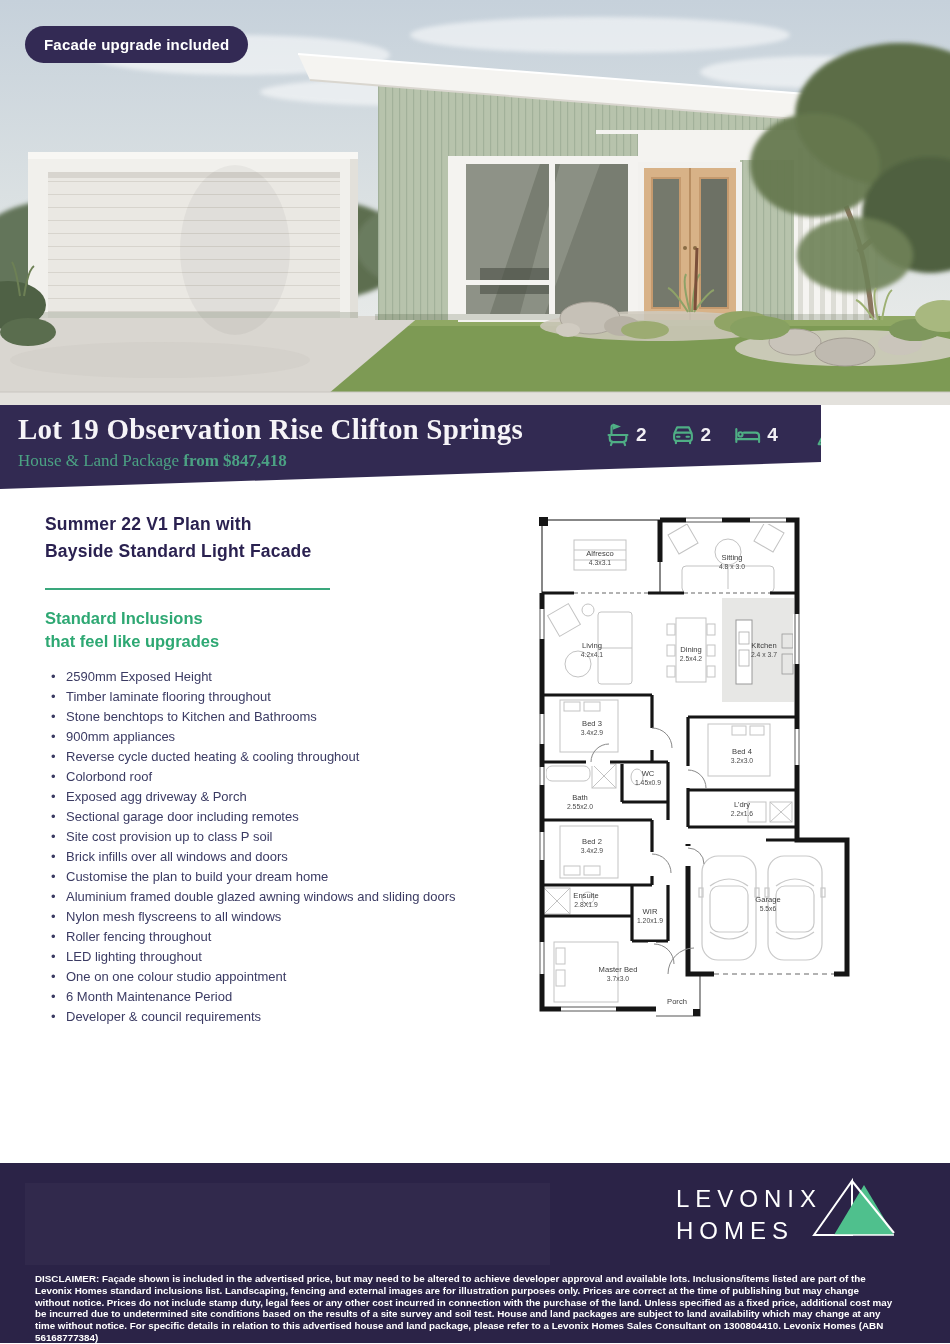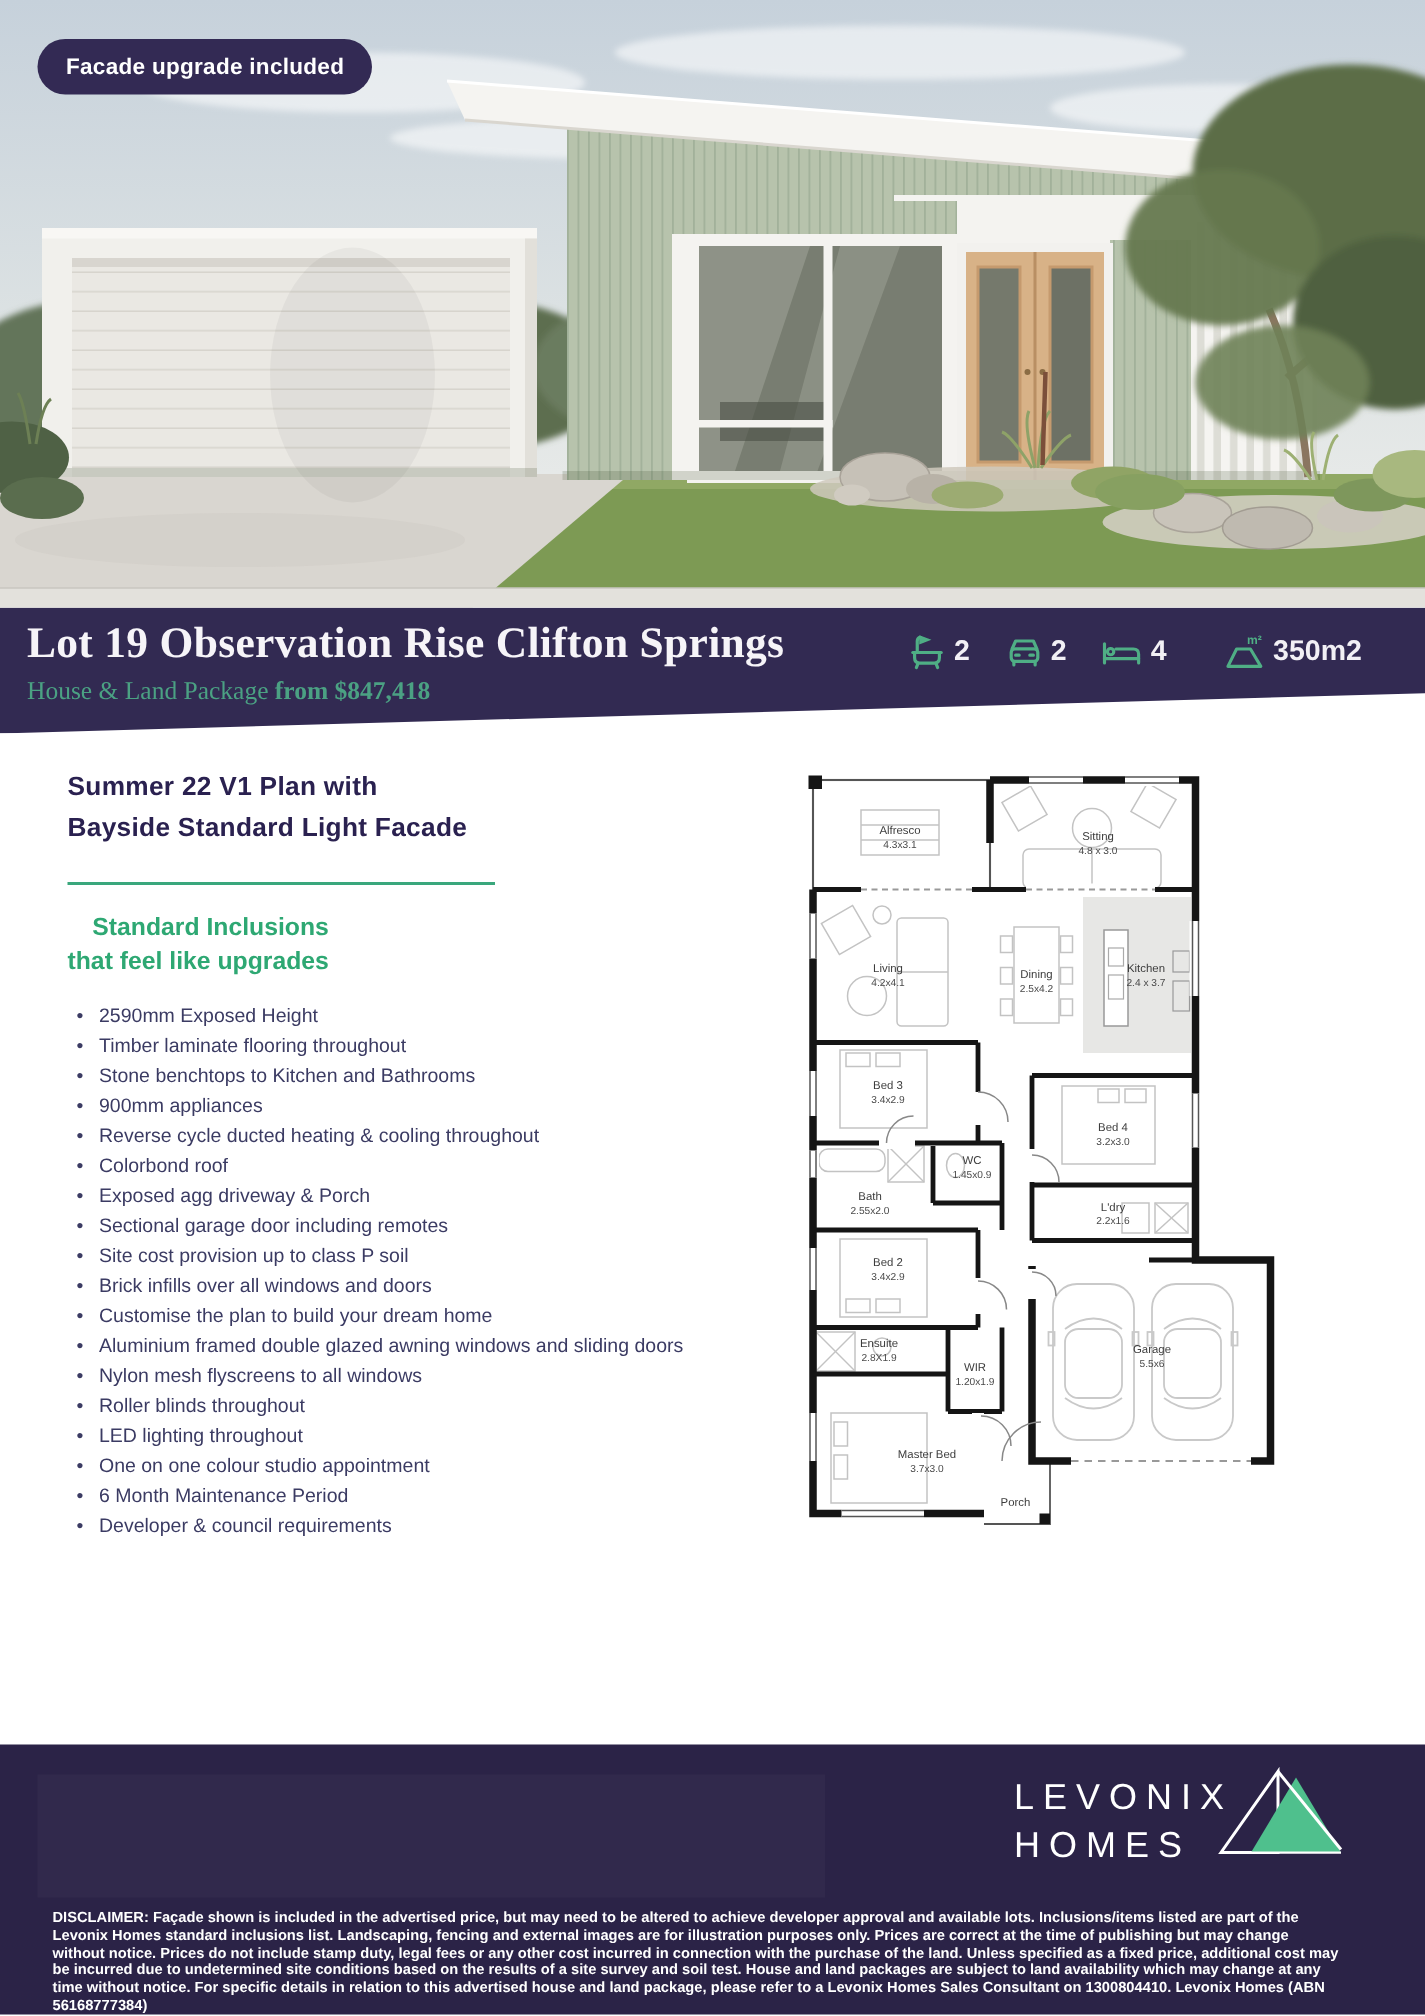--- a/index.html
+++ b/index.html
@@ -6,39 +6,39 @@
   .page{position:relative;width:950px;height:1344px;background:#ffffff;overflow:hidden;
         font-family:"Liberation Sans",sans-serif;}
 
   
   .hero{position:absolute;left:0;top:0;width:950px;height:405px;}
   .hero svg{display:block;}
   .badge{position:absolute;left:25px;top:26px;background:#332a54;color:#ffffff;
          font-size:15px;font-weight:700;padding:10px 19px;border-radius:21px;letter-spacing:.2px;}
 
   
-  .banner{position:absolute;left:0;top:405px;width:950px;height:84px;background:#322a52;
+  .banner{position:absolute;left:0;top:405px;width:821px;height:84px;background:#322a52;
           clip-path:polygon(0 0,100% 0,100% 68%,0 100%);}
   .banner-title{position:absolute;left:18px;top:8px;color:#f6f4f8;
                 font-family:"Liberation Serif",serif;font-size:29px;font-weight:700;letter-spacing:.2px;}
   .banner-sub{position:absolute;left:18px;top:46px;color:#4ba183;
               font-family:"Liberation Serif",serif;font-size:17px;font-weight:400;}
   .banner-sub b{font-weight:700;}
   .specs{position:absolute;left:605px;top:16px;display:flex;align-items:center;gap:14px;}
   .spec{display:flex;align-items:center;gap:5px;}
   .spec svg{display:block;}
   .spec-val{color:#f2f0f5;font-size:19px;font-weight:700;}
   .spec+.spec{margin-left:9px;}
 
   
   .plan-title{position:absolute;left:45px;top:511px;color:#2a2150;font-size:17.5px;
               font-weight:700;line-height:27px;letter-spacing:.2px;}
   .divider{position:absolute;left:45px;top:588px;width:285px;height:2px;background:#3aa77c;}
   .incl-head{position:absolute;left:45px;top:607px;color:#2ea873;font-size:16.5px;
-             font-weight:700;line-height:23px;text-align:right;}
+             font-weight:700;line-height:23px;}
   .incl-list{position:absolute;left:48px;top:671px;width:470px;margin:0;padding:0;list-style:none;}
   .incl-list li{position:relative;padding-left:18px;margin:0 0 7.4px 0;color:#3b3b63;
                 font-size:13px;line-height:12.6px;}
   .incl-list li::before{content:"\2022";position:absolute;left:3px;top:0;color:#3b3b63;}
 
   
   .floorplan{position:absolute;left:536px;top:514px;}
   .fp-label{font-family:"Liberation Sans",sans-serif;font-size:7.6px;fill:#3c3c3c;}
   .fp-dims{font-family:"Liberation Sans",sans-serif;font-size:6.8px;fill:#4a4a4a;}
 
@@ -263,21 +263,21 @@
     <li>900mm appliances</li>
     <li>Reverse cycle ducted heating &amp; cooling throughout</li>
     <li>Colorbond roof</li>
     <li>Exposed agg driveway &amp; Porch</li>
     <li>Sectional garage door including remotes</li>
     <li>Site cost provision up to class P soil</li>
     <li>Brick infills over all windows and doors</li>
     <li>Customise the plan to build your dream home</li>
     <li>Aluminium framed double glazed awning windows and sliding doors</li>
     <li>Nylon mesh flyscreens to all windows</li>
-    <li>Roller blinds throughout</li>
+    <li>Roller fencing throughout</li>
     <li>LED lighting throughout</li>
     <li>One on one colour studio appointment</li>
     <li>6 Month Maintenance Period</li>
     <li>Developer &amp; council requirements</li>
   </ul>
 
   <div class="floorplan">
     <svg width="322" height="590" viewBox="0 0 322 590">
       <rect x="0" y="0" width="322" height="590" fill="#ffffff"></rect>
 

